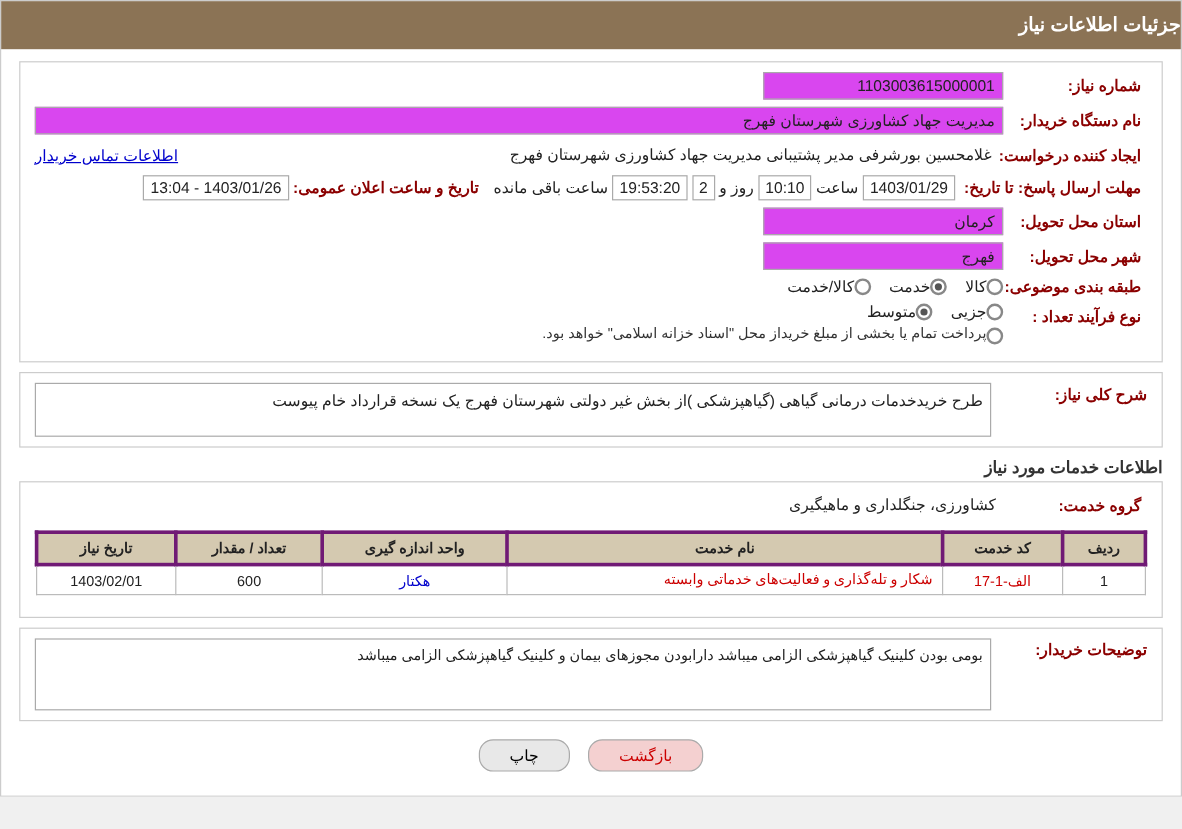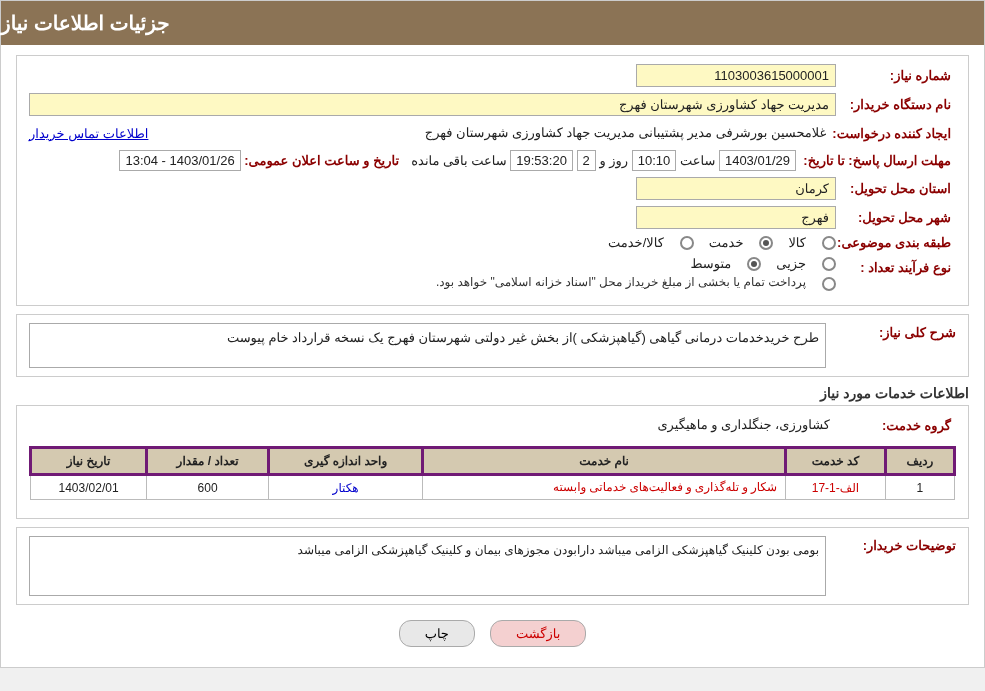--- a/index.html
+++ b/index.html
@@ -12,23 +12,23 @@
     }
     .page-wrapper {
       max-width: 985px;
       margin: 0 auto;
       background: #fff;
       border: 1px solid #ccc;
     }
     .header-bar {
       background: #8B7355;
       color: #fff;
-      text-align: left;
+      text-align: right;
       padding: 10px 0;
-      font-size: 20px;
+      font-size: 16px;
       font-weight: bold;
     }
     .content {
       padding: 10px 15px;
     }
     .form-row {
       display: flex;
       align-items: center;
       margin-bottom: 6px;
       flex-wrap: nowrap;
@@ -36,21 +36,21 @@
     .label {
       color: #8B0000;
       font-weight: bold;
       white-space: nowrap;
       min-width: 120px;
       text-align: right;
       padding-right: 5px;
     }
     .value-box {
       border: 1px solid #aaa;
-      background: #fef9c3;
+      background: #d946ef;
       padding: 3px 6px;
       min-height: 22px;
       min-width: 150px;
       display: inline-block;
     }
     .value-text {
       padding: 3px 6px;
       min-height: 22px;
       display: inline-block;
     }
@@ -73,21 +73,21 @@
       text-align: right;
     }
     .radio-group {
       display: flex;
       gap: 15px;
       align-items: center;
     }
     .radio-item {
       display: flex;
       align-items: center;
-      gap: 16px;
+      gap: 0;
       text-align: center;
     }
     .radio-circle {
       width: 14px;
       height: 14px;
       border-radius: 50%;
       border: 2px solid #888;
       display: inline-block;
       background: #fff;
       position: relative;

